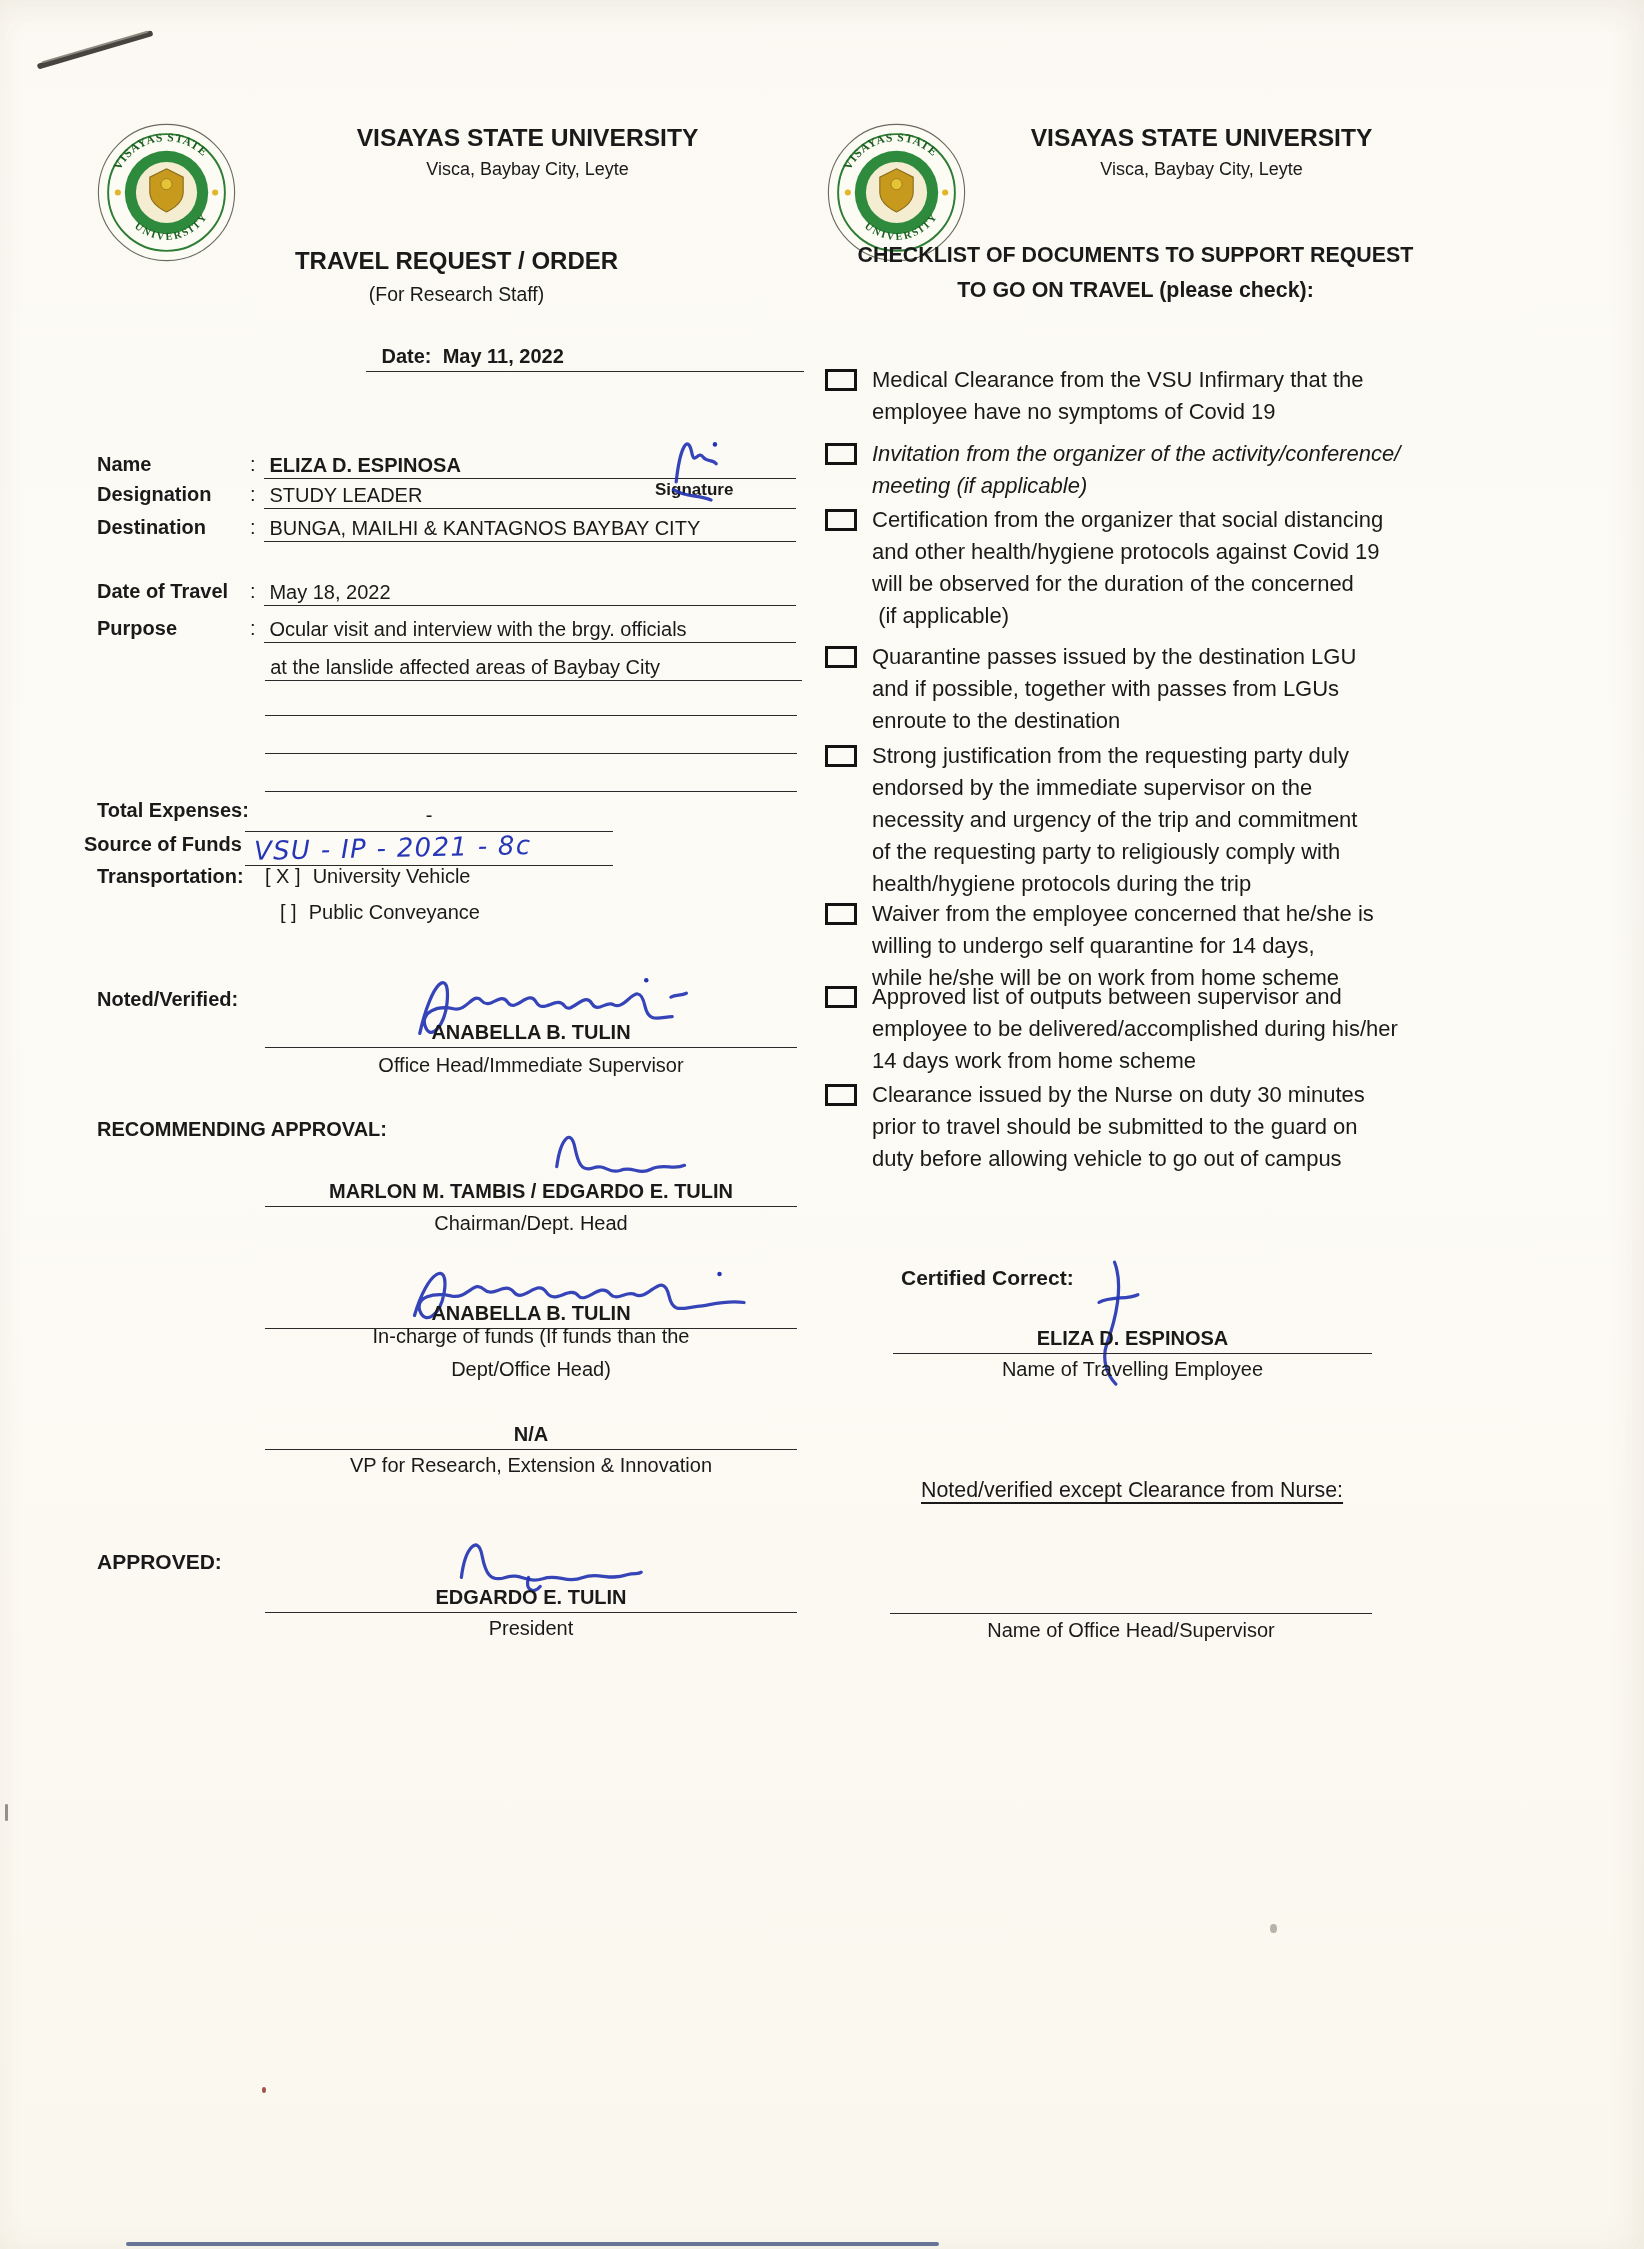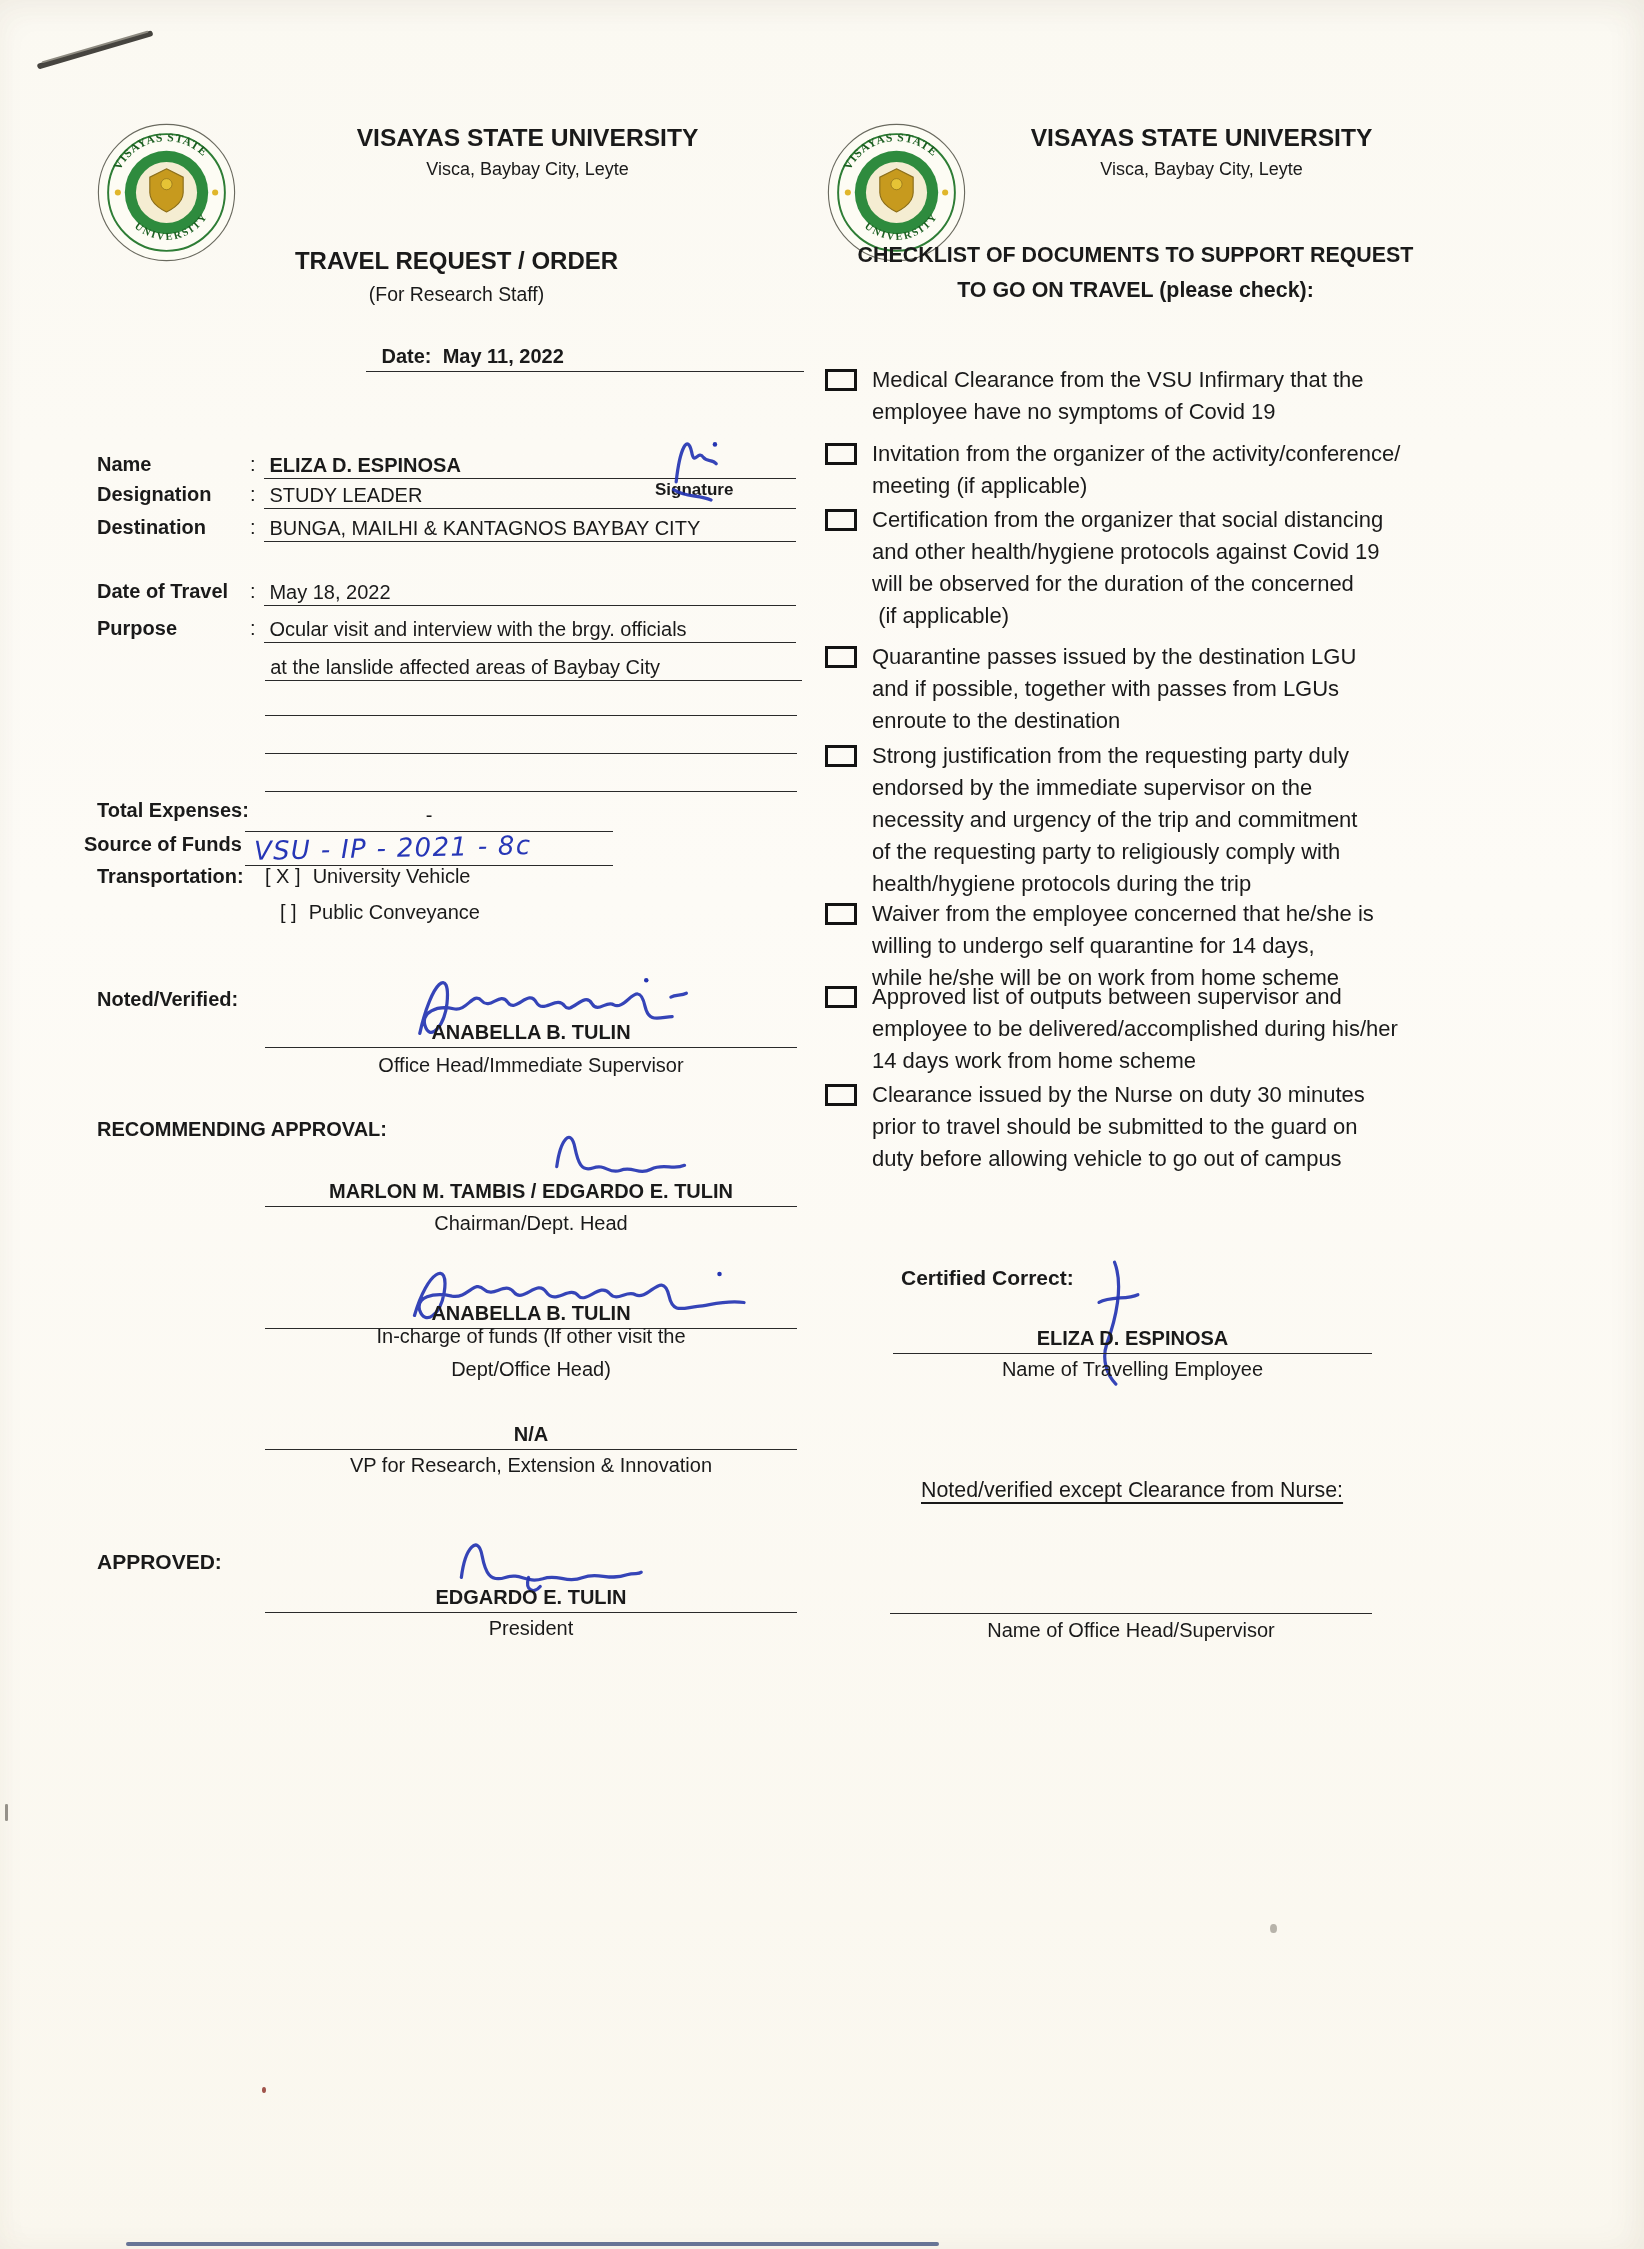--- a/index.html
+++ b/index.html
@@ -163,21 +163,21 @@
   </div>
   <div class="tline" style="top:1212px;">Chairman/Dept. Head</div>
 
   <svg class="abs sig" style="left:401px;top:1256px;" width="363" height="84" viewBox="0 0 560 130">
     <path d="M20 92 C40 22 74 6 66 56 C60 92 36 108 28 84 C22 64 48 56 78 62 C104 66 112 36 128 52 C142 66 160 38 174 56 C188 74 210 34 224 56 C238 77 260 44 274 62 C286 74 308 40 322 58 C334 72 348 52 362 60 C382 70 404 20 414 62 C420 90 436 80 458 78 C478 76 500 68 530 72"></path>
     <circle cx="492" cy="28" r="3.5" fill="#2434b2" stroke="none"></circle>
   </svg>
   <div class="nline b" style="top:1296px;">
     <span>ANABELLA B. TULIN</span>
   </div>
-  <div class="tline" style="top:1325px;">In-charge of funds (If other visit the</div>
+  <div class="tline" style="top:1325px;">In-charge of funds (If funds than the</div>
   <div class="tline" style="top:1358px;">Dept/Office Head)</div>
 
   <div class="nline b" style="top:1417px;">
     <span>N/A</span>
   </div>
   <div class="tline" style="top:1454px;">VP for Research, Extension &amp; Innovation</div>
 
   <div class="abs b" style="left:97px;top:1550px;font-size:21px;">APPROVED:</div>
   <svg class="abs sig" style="left:451px;top:1532px;" width="194" height="65" viewBox="0 0 300 100">
     <path d="M16 70 C22 22 42 4 48 36 C53 62 60 78 84 70 C108 62 116 80 142 72 C166 64 178 80 204 70 C228 61 244 76 272 66 C284 62 290 66 294 62"></path>
@@ -220,21 +220,21 @@
   </div>
 
   <div class="cl-item" style="top:364px;">
     <span class="cb"></span>
     <div class="cl-lines">
       <div>Medical Clearance from the VSU Infirmary that the</div>
       <div>employee have no symptoms of Covid 19</div>
     </div>
   </div>
 
-  <div class="cl-item" style="top:438px;">
+  <div class="cl-item" style="top:438px;font-style:italic;">
     <span class="cb"></span>
     <div class="cl-lines">
       <div>Invitation from the organizer of the activity/conference/</div>
       <div>meeting (if applicable)</div>
     </div>
   </div>
 
   <div class="cl-item" style="top:504px;">
     <span class="cb"></span>
     <div class="cl-lines">

